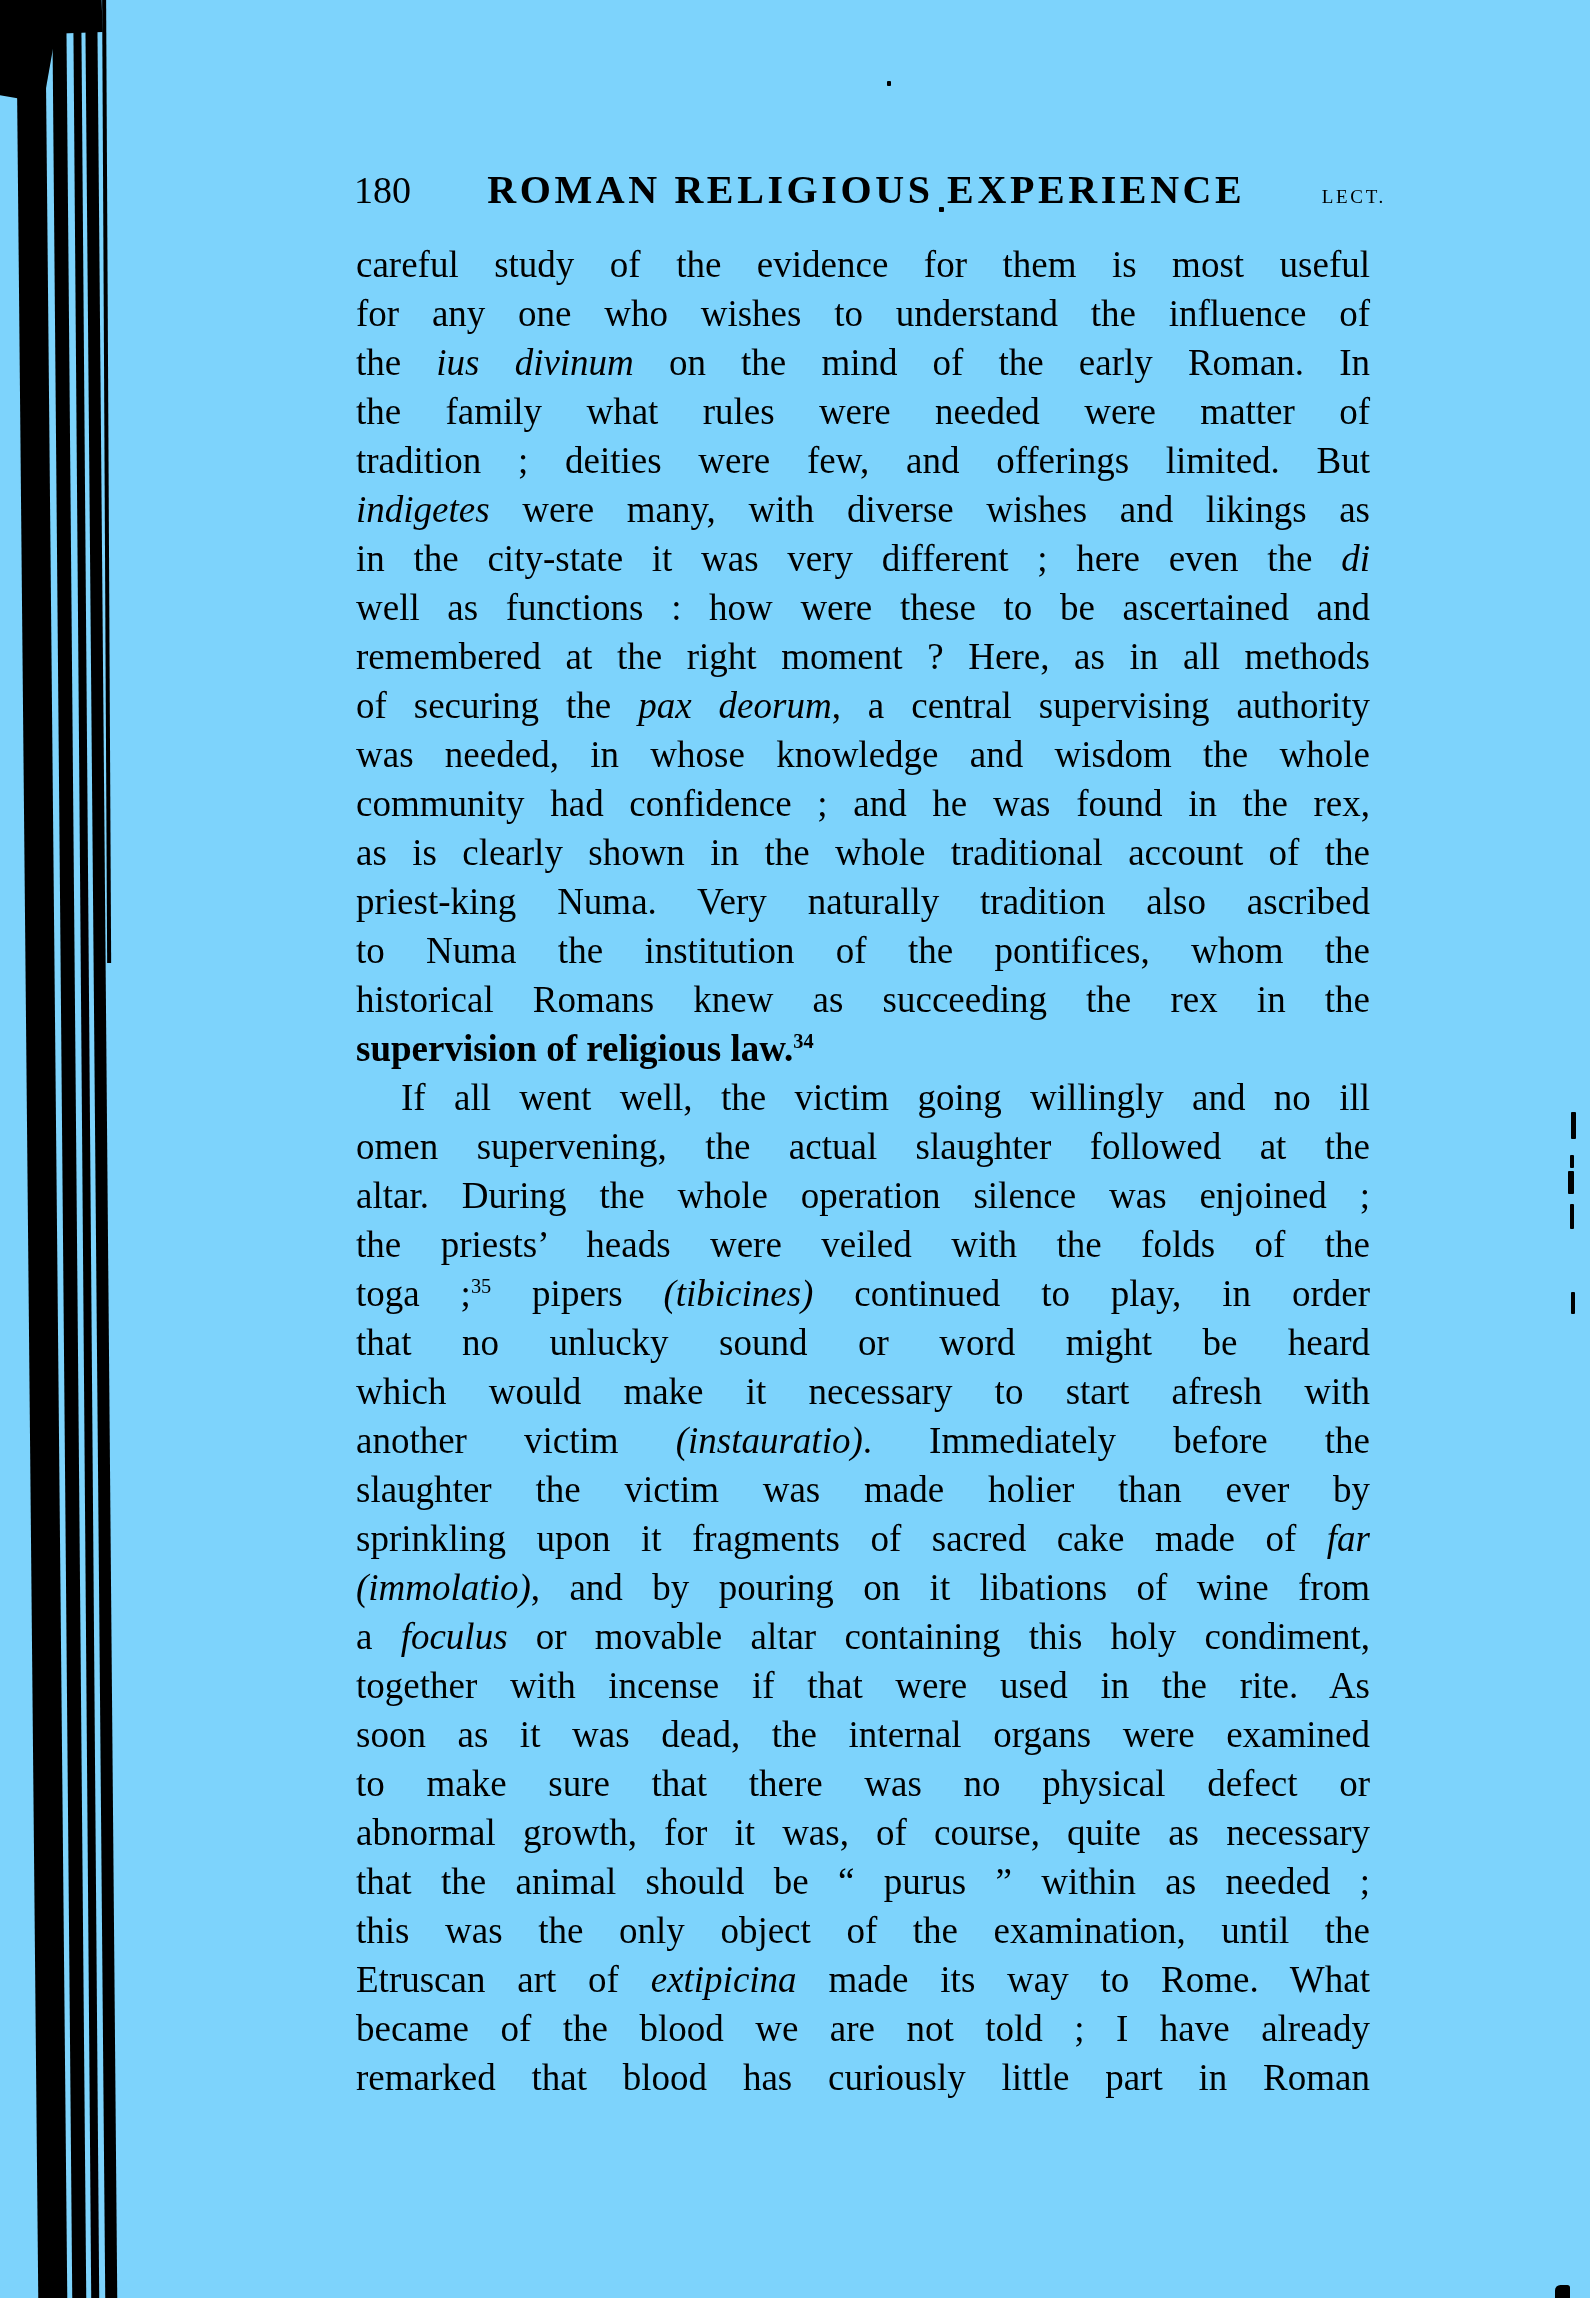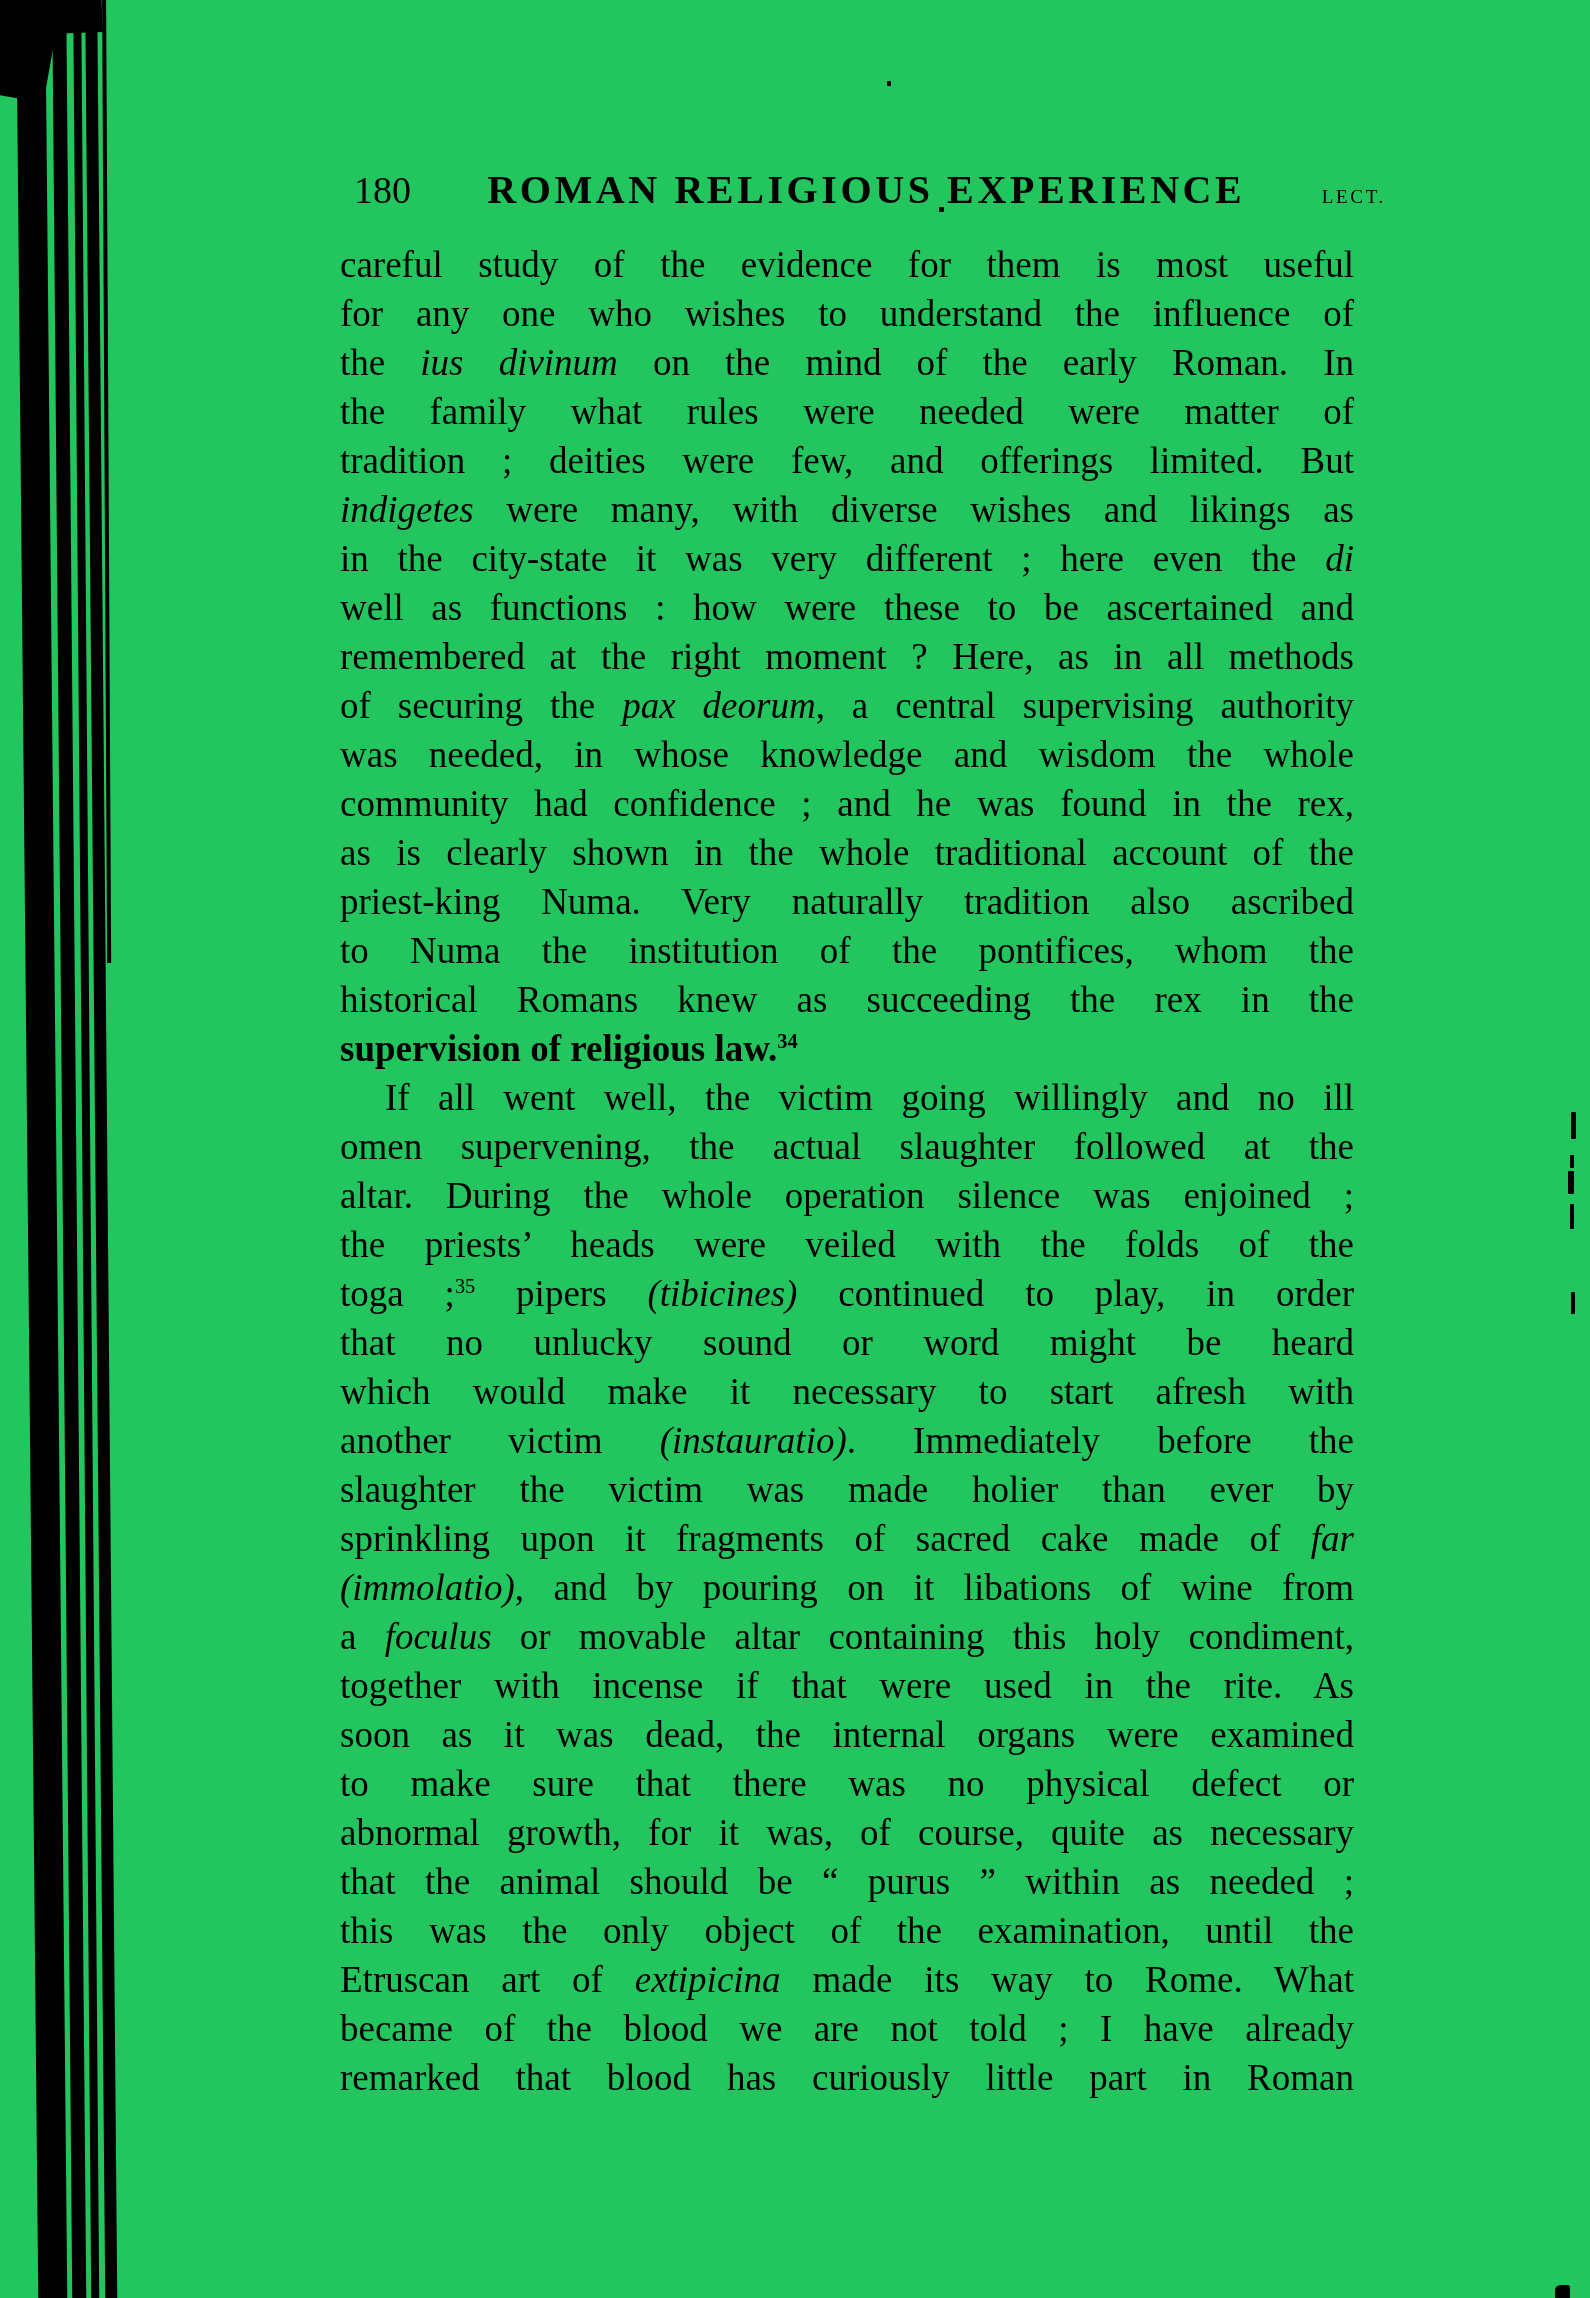--- a/index.html
+++ b/index.html
@@ -52,35 +52,35 @@
   }
   .page-num{font-size:38px;line-height:1;}
   .running-title{
     flex:1;text-align:center;font-size:40px;line-height:1;
     letter-spacing:3.6px;white-space:nowrap;font-weight:bold;
   }
   .lect{font-size:19px;line-height:1;letter-spacing:2.7px;}
 
   
   .page-body{
-    position:absolute;left:340px;top:240px;width:1014px;
+    position:absolute;left:356px;top:240px;width:1014px;
   }
   .line{
     font-size:37px;line-height:49px;height:49px;
     text-align:justify;text-align-last:justify;
     overflow:visible;
   }
   .line.no-just{text-align-last:left;font-weight:bold;}
   .it{font-style:italic;}
   sup{font-size:0.55em;line-height:0;vertical-align:super;}
 </style>
 </head>
 <body>
 
-<div class="page" style="background: #22c55e; color: rgb(0, 0, 0);">
+<div class="page" style="background: #7dd3fc; color: rgb(0, 0, 0);">
 
   <div>
     <div class="corner-blob"></div>
     <div class="top-merge"></div>
     <div class="binding-bar b1"></div>
     <div class="binding-bar b2"></div>
     <div class="binding-bar b3"></div>
     <div class="binding-bar b4"></div>
     <div class="binding-bar b5"></div>
   </div>

